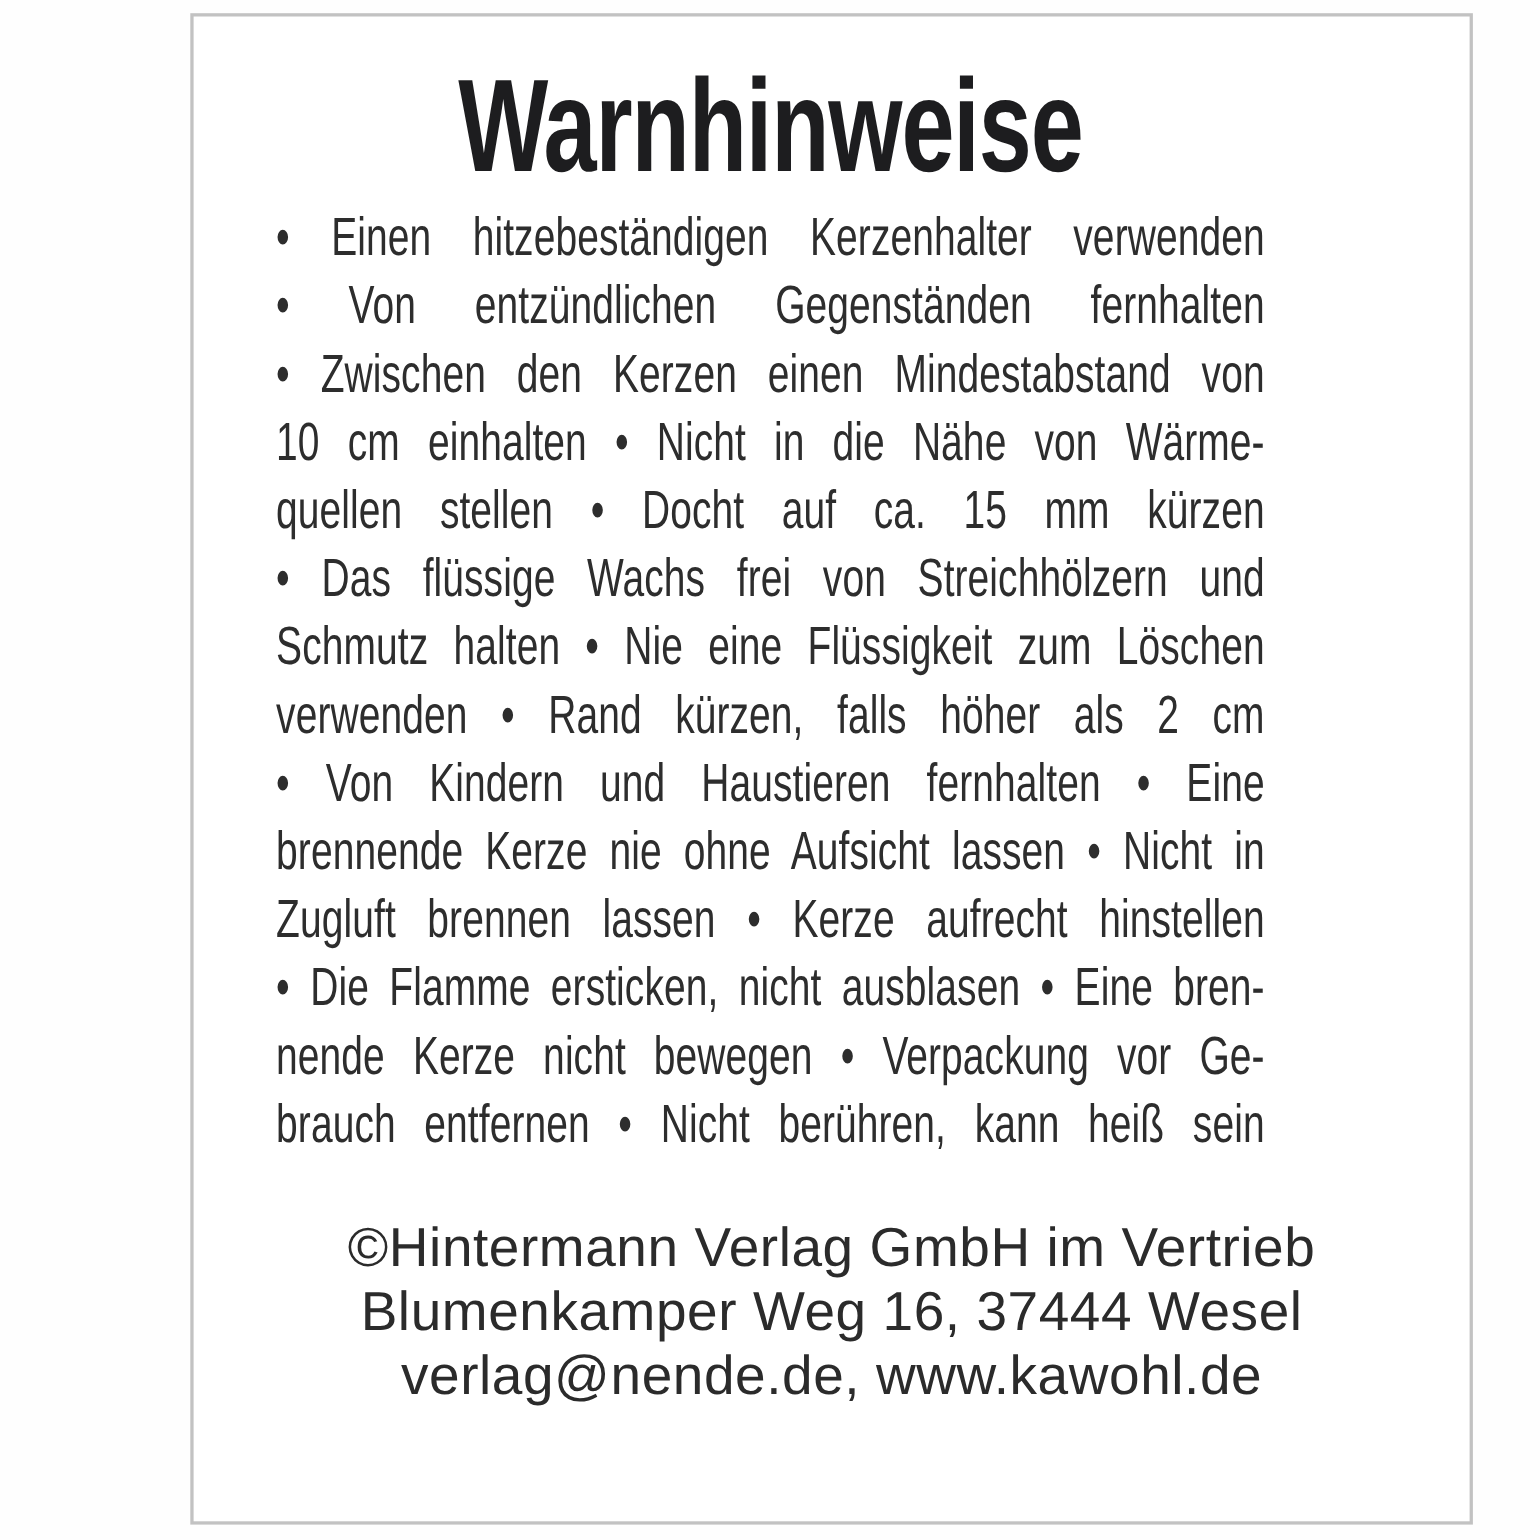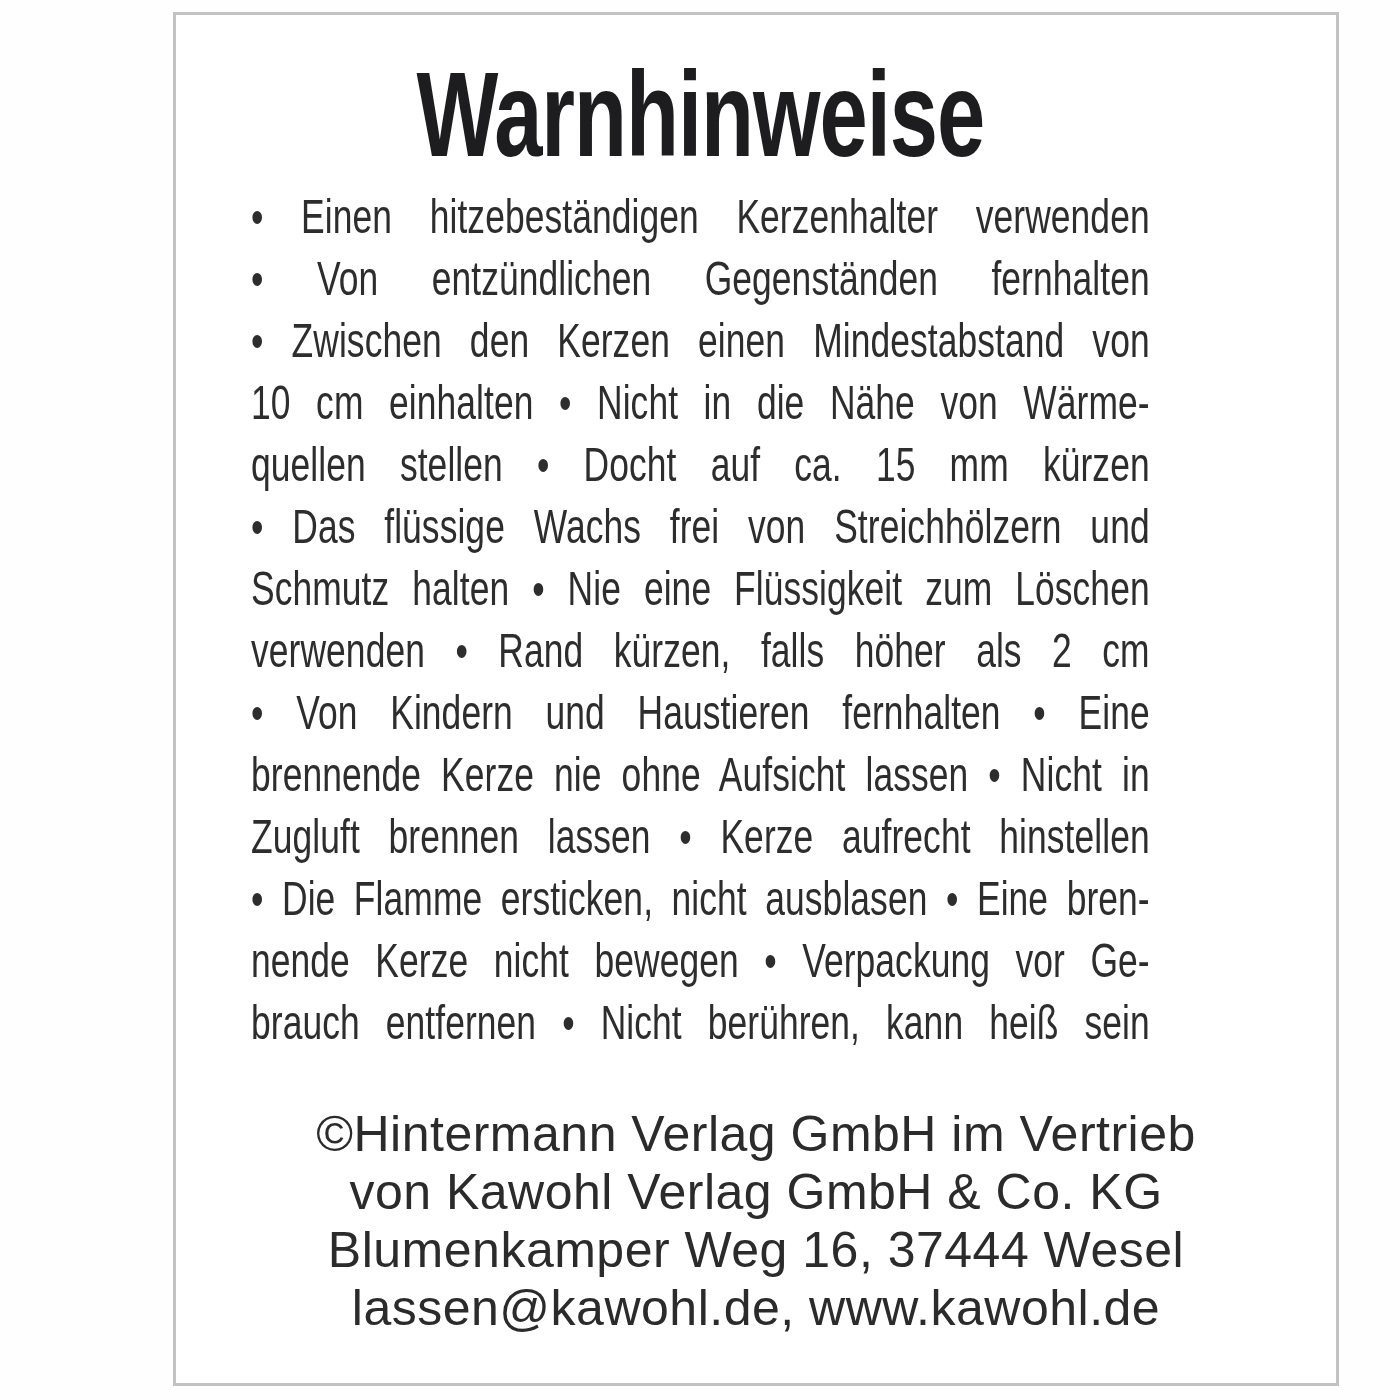--- a/index.html
+++ b/index.html
@@ -88,18 +88,17 @@
         <div class="warning-line">• Von Kindern und Haustieren fernhalten • Eine</div>
         <div class="warning-line">brennende Kerze nie ohne Aufsicht lassen • Nicht in</div>
         <div class="warning-line">Zugluft brennen lassen • Kerze aufrecht hinstellen</div>
         <div class="warning-line">• Die Flamme ersticken, nicht ausblasen • Eine bren-</div>
         <div class="warning-line">nende Kerze nicht bewegen • Verpackung vor Ge-</div>
         <div class="warning-line">brauch entfernen • Nicht berühren, kann heiß sein</div>
       </div>
     </div>
     <div class="publisher-footer">
       <div class="publisher-line">©Hintermann Verlag GmbH im Vertrieb</div>
-      <div class="publisher-line">von Kawohl Verlag GmbH &amp; Co. KG</div>
       <div class="publisher-line">Blumenkamper Weg 16, 37444 Wesel</div>
-      <div class="publisher-line">lassen@kawohl.de, www.kawohl.de</div>
+      <div class="publisher-line">verlag@nende.de, www.kawohl.de</div>
     </div>
   </div>
 </div>
 
 </body></html>

